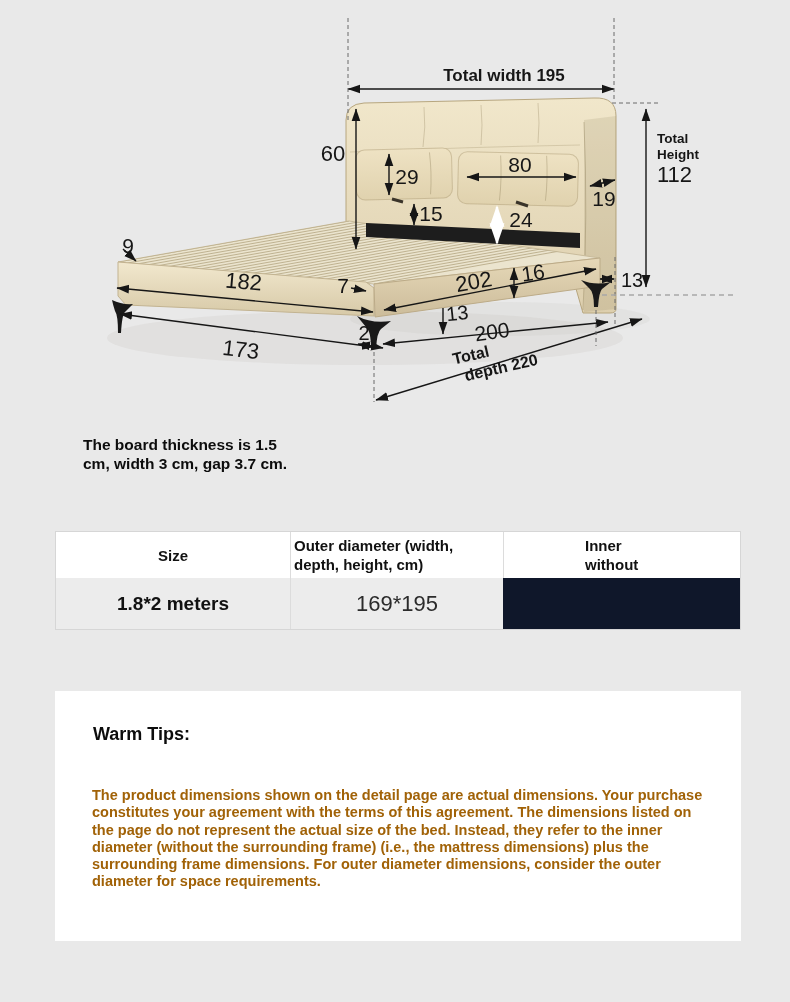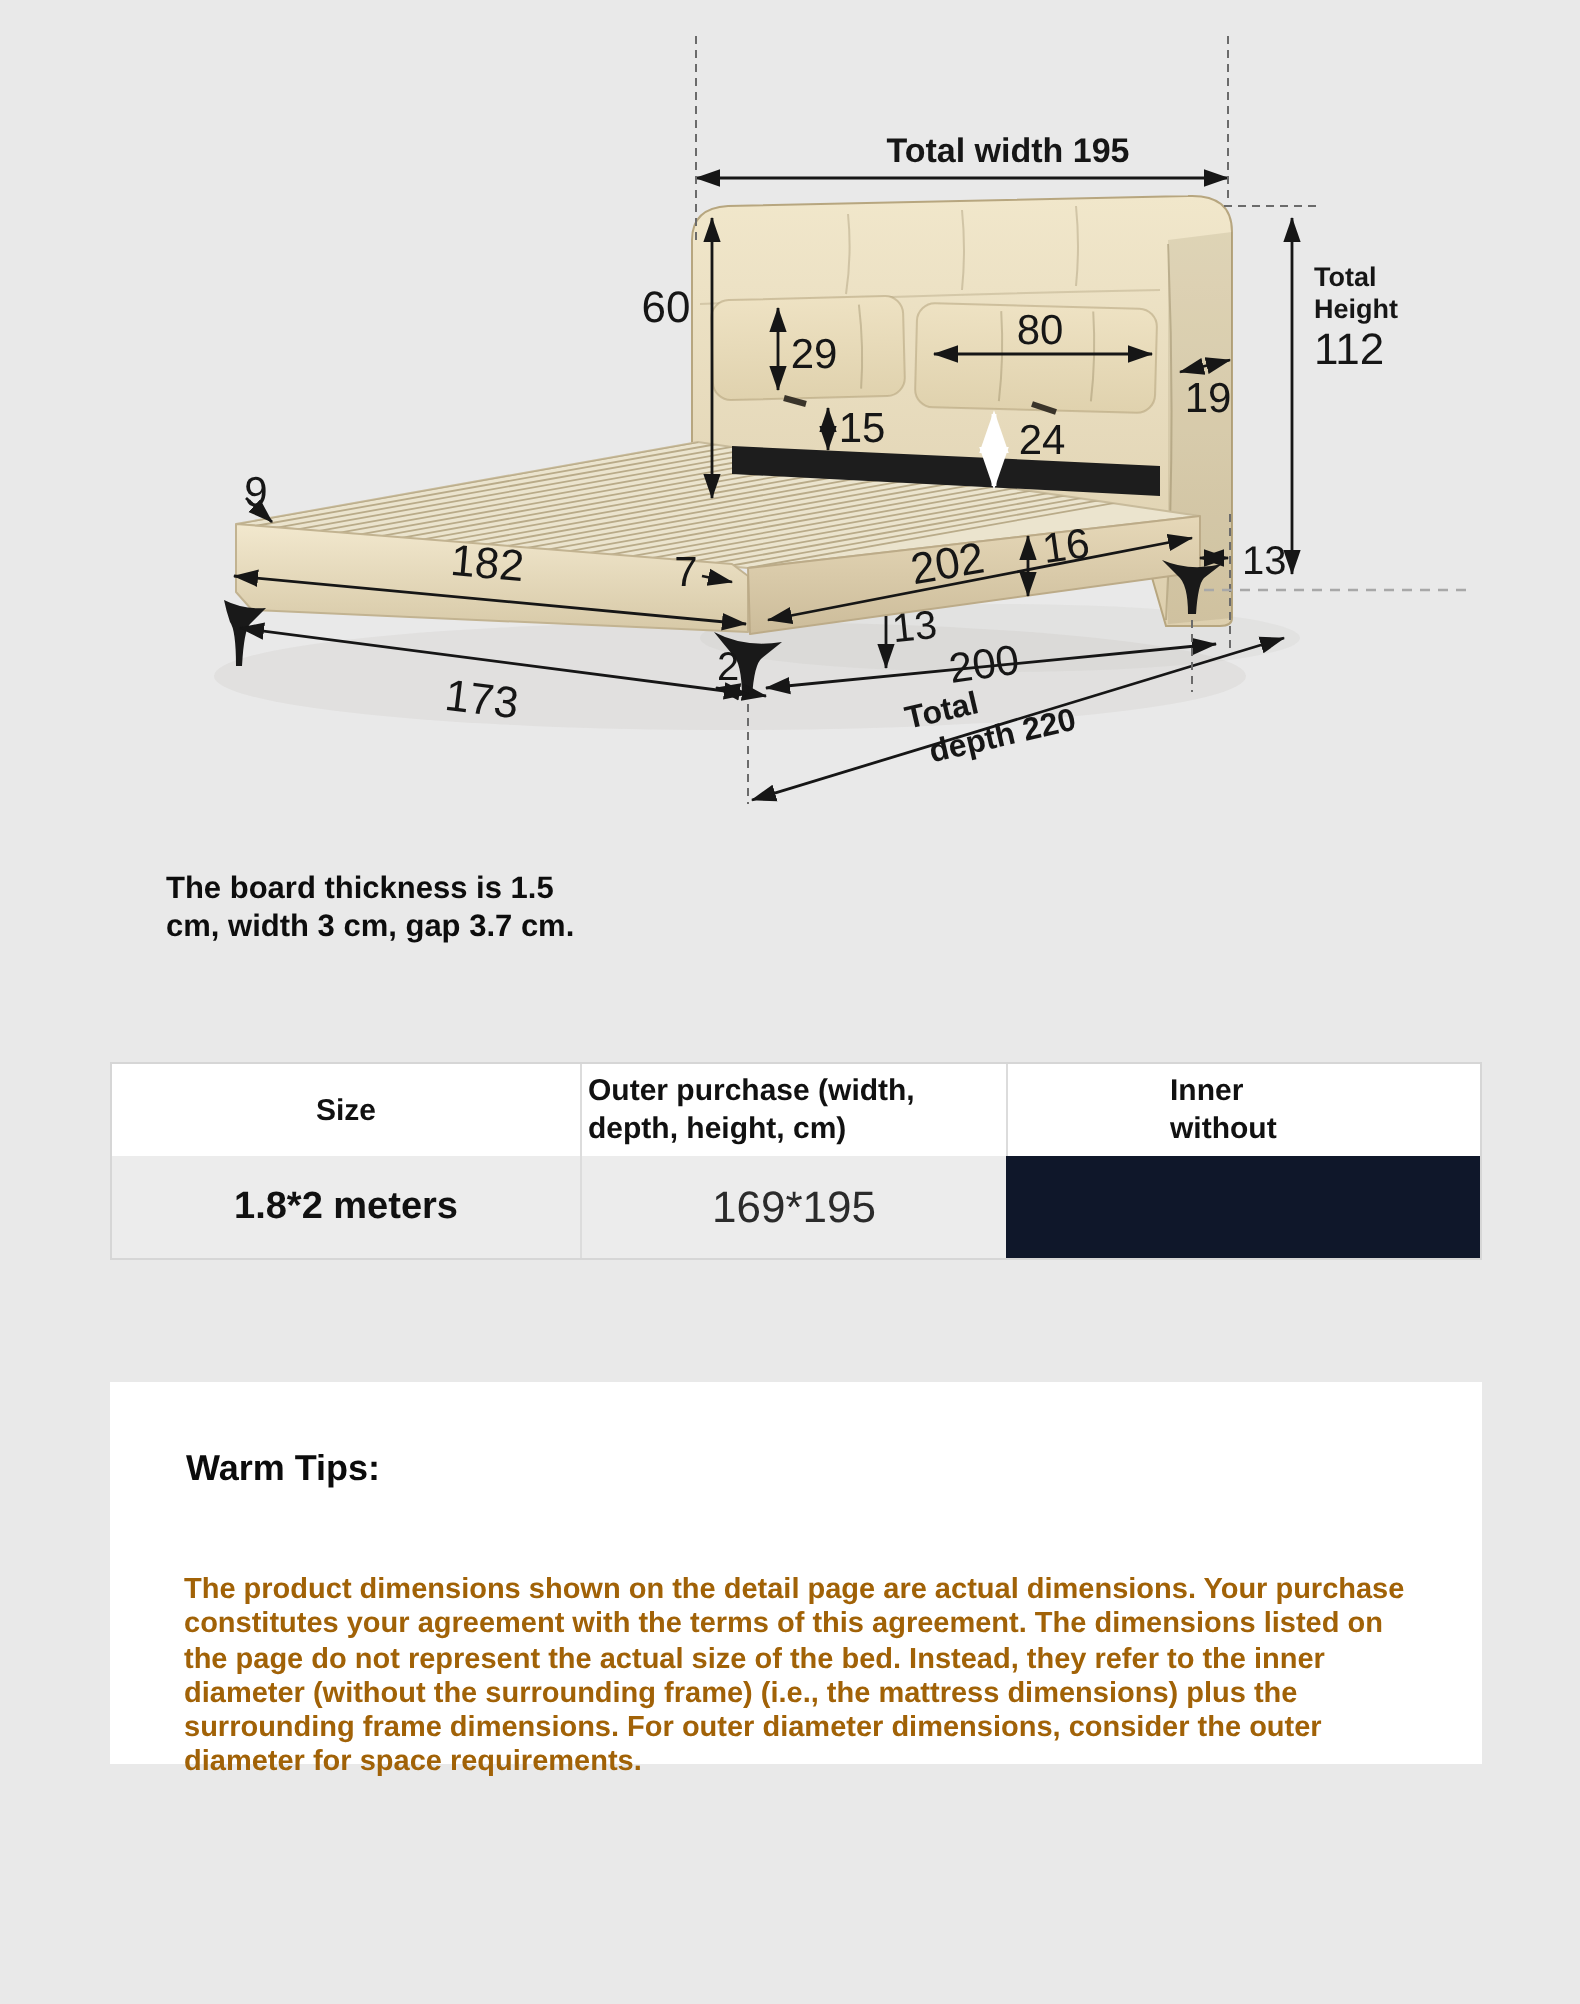--- a/index.html
+++ b/index.html
@@ -37,21 +37,21 @@
   }
   .cell + .cell{border-left:1px solid #dcdcdc;}
   .th{font-size:15px;font-weight:bold;line-height:19px;}
   .cell.left{justify-content:flex-start;text-align:left;}
   .cell.c2{padding-left:3px;padding-right:8px;}
   .cell.c3 .th{width:74px;text-align:left;}
   .td-size{font-size:19px;font-weight:bold;}
   .td-num{font-size:22px;font-weight:normal;color:#2b2b2b;}
   
   .tips{
-    position:absolute;left:55px;top:691px;width:686px;height:191px;
+    position:absolute;left:55px;top:691px;width:686px;height:250px;
     background:#ffffff;
   }
   .tips-title{
     position:absolute;left:38px;top:33px;
     font-size:18px;font-weight:bold;color:#0c0c0c;
   }
   .tips-body{
     position:absolute;left:37px;top:96px;width:616px;
     font-size:14.5px;font-weight:bold;line-height:17.3px;color:#a16207;
   }
@@ -226,21 +226,21 @@
   <div>The board thickness is 1.5</div>
   <div>cm, width 3 cm, gap 3.7 cm.</div>
 </div>
 
 <div class="size-table">
   <div class="trow head">
     <div class="cell">
         <span class="th">Size</span>
       </div>
     <div class="cell left c2">
-        <span class="th">Outer purchase (width, depth, height, cm)</span>
+        <span class="th">Outer diameter (width, depth, height, cm)</span>
       </div>
     <div class="cell c3">
         <span class="th">Inner without</span>
       </div>
   </div>
   <div class="trow data">
     <div class="cell">
         <span class="td-size">1.8*2 meters</span>
       </div>
     <div class="cell">

